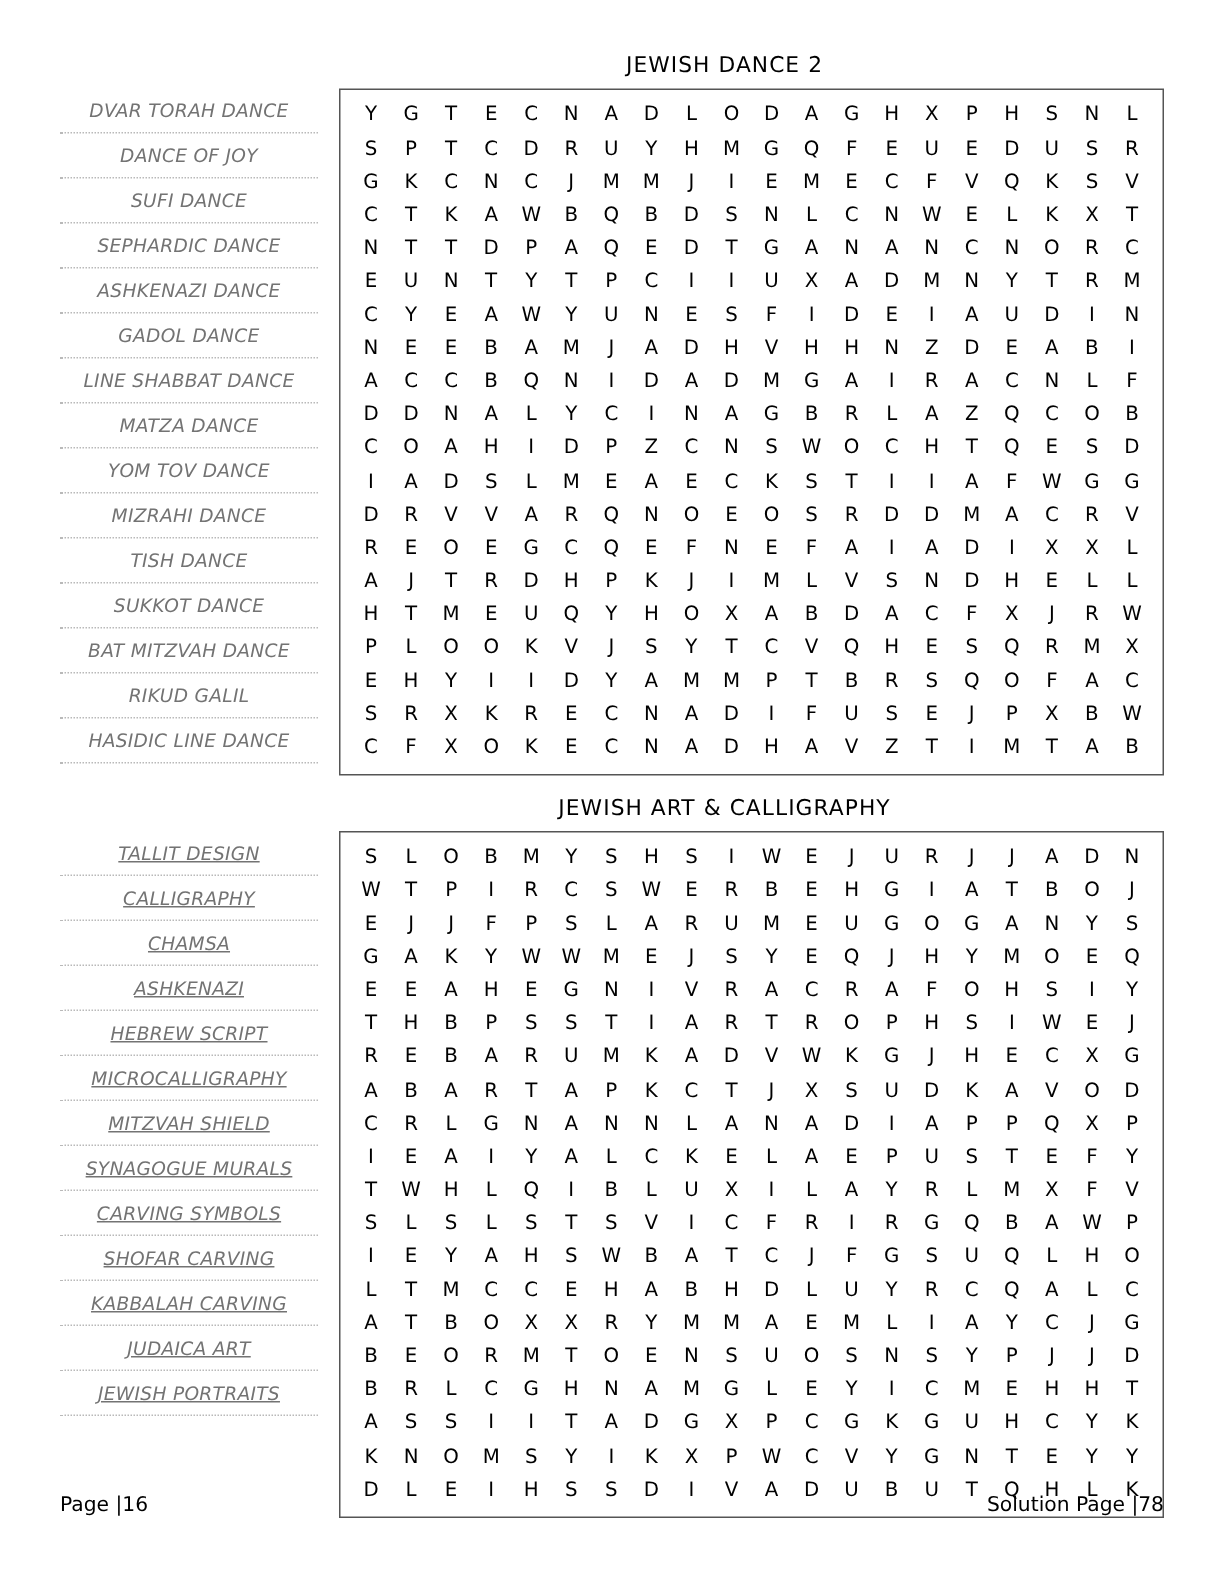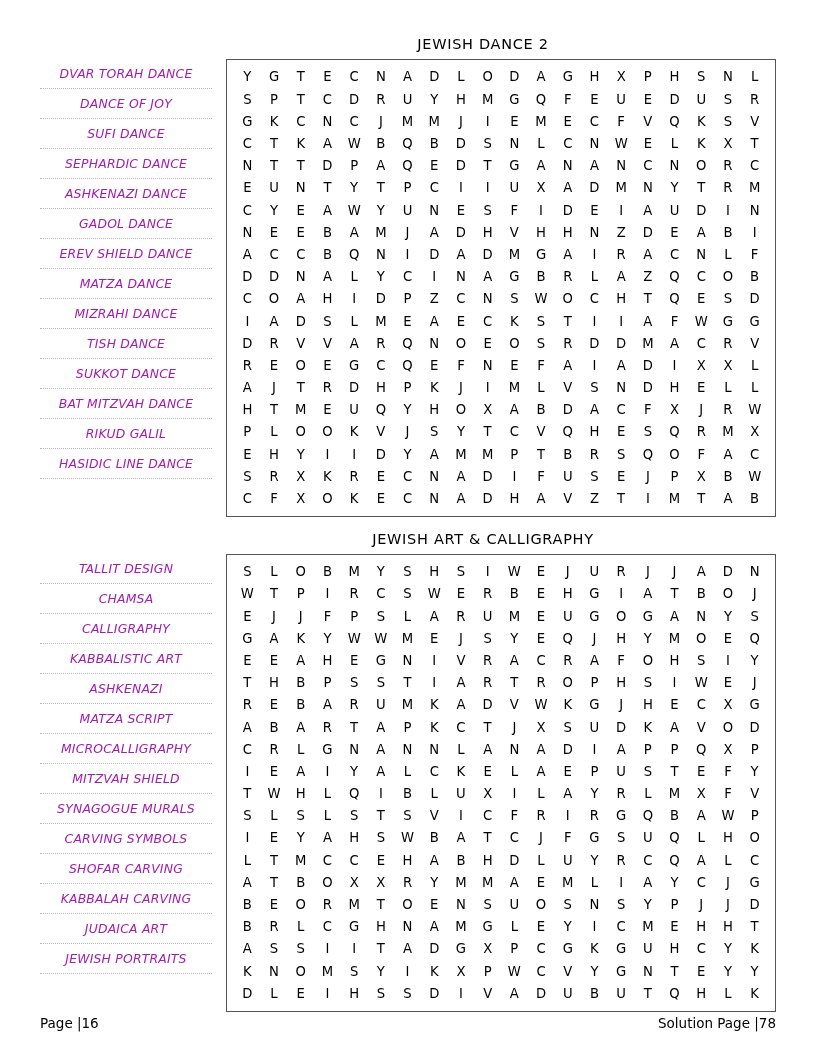--- a/index.html
+++ b/index.html
@@ -60,24 +60,24 @@
     font-style: italic;
     font-size: 12.4px;
     letter-spacing: 0.2px;
     text-align: center;
     white-space: nowrap;
     border-bottom: 1px dotted #b9b9b9;
     box-sizing: border-box;
     display: flex;
     align-items: center;
     justify-content: center;
-    color: #a21caf;
+    color: #737373;
   }
   .wordlist.list-a .word-item { height: 30px; }
-  .wordlist.list-b .word-item { height: 30px; }
+  .wordlist.list-b .word-item { height: 30px; text-decoration: underline; }
 
   
   .grid-wrap {
     flex: 1 1 auto;
     border: 1.6px solid #555555;
     box-sizing: border-box;
     background: #ffffff;
     padding: 6px 7px 6px 7px;
   }
   .grid {
@@ -94,21 +94,21 @@
     justify-content: center;
     color: #000000;
     letter-spacing: 0;
   }
 
   
   .footer {
     position: absolute;
     left: 40px;
     right: 40px;
-    bottom: 8px;
+    bottom: 28px;
     display: flex;
     justify-content: space-between;
     align-items: flex-end;
     font-family: "DejaVu Sans", sans-serif;
     font-size: 13.5px;
     color: #000000;
   }
   .spacer-between { height: 14px; }
 </style>
 </head>
@@ -119,22 +119,23 @@
   <div class="puzzle-block">
     <div class="puzzle-title">JEWISH DANCE 2</div>
     <div class="puzzle-body">
       <div class="wordlist list-a" id="wordlist-1">
           <div class="word-item">DVAR TORAH DANCE</div>
           <div class="word-item">DANCE OF JOY</div>
           <div class="word-item">SUFI DANCE</div>
           <div class="word-item">SEPHARDIC DANCE</div>
           <div class="word-item">ASHKENAZI DANCE</div>
           <div class="word-item">GADOL DANCE</div>
-          <div class="word-item">EREV SHIELD DANCE</div>
+          <div class="word-item">LINE SHABBAT DANCE</div>
           <div class="word-item">MATZA DANCE</div>
+          <div class="word-item">YOM TOV DANCE</div>
           <div class="word-item">MIZRAHI DANCE</div>
           <div class="word-item">TISH DANCE</div>
           <div class="word-item">SUKKOT DANCE</div>
           <div class="word-item">BAT MITZVAH DANCE</div>
           <div class="word-item">RIKUD GALIL</div>
           <div class="word-item">HASIDIC LINE DANCE</div>
         </div>
       <div class="grid-wrap">
         <div class="grid" id="grid-1" style="grid-template-columns: repeat(20, 1fr); grid-auto-rows: 22.2px;">
             <div class="cell">Y</div>
@@ -542,25 +543,24 @@
     </div>
   </div>
 
   <div class="spacer-between"></div>
 
   <div class="puzzle-block">
     <div class="puzzle-title">JEWISH ART &amp; CALLIGRAPHY</div>
     <div class="puzzle-body">
       <div class="wordlist list-b" id="wordlist-2">
           <div class="word-item">TALLIT DESIGN</div>
+          <div class="word-item">CALLIGRAPHY</div>
           <div class="word-item">CHAMSA</div>
-          <div class="word-item">CALLIGRAPHY</div>
-          <div class="word-item">KABBALISTIC ART</div>
           <div class="word-item">ASHKENAZI</div>
-          <div class="word-item">MATZA SCRIPT</div>
+          <div class="word-item">HEBREW SCRIPT</div>
           <div class="word-item">MICROCALLIGRAPHY</div>
           <div class="word-item">MITZVAH SHIELD</div>
           <div class="word-item">SYNAGOGUE MURALS</div>
           <div class="word-item">CARVING SYMBOLS</div>
           <div class="word-item">SHOFAR CARVING</div>
           <div class="word-item">KABBALAH CARVING</div>
           <div class="word-item">JUDAICA ART</div>
           <div class="word-item">JEWISH PORTRAITS</div>
         </div>
       <div class="grid-wrap">

